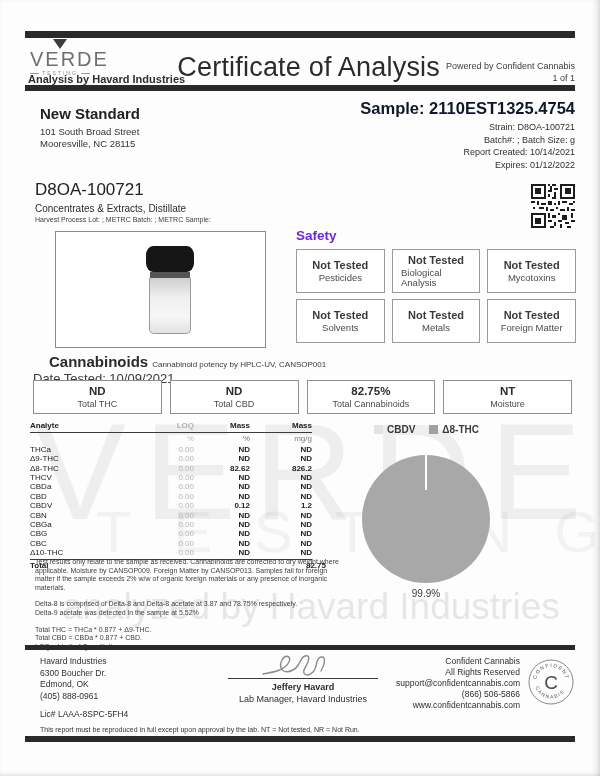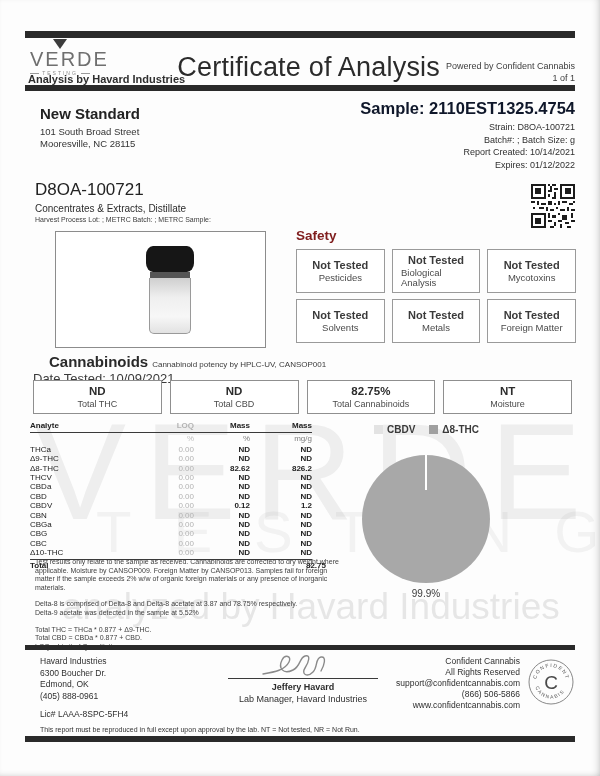--- a/index.html
+++ b/index.html
@@ -39,21 +39,21 @@
 
   
   .photo-box { border:1px solid #8c8c8c; background:#fff; }
   .vial { position:absolute; left:88px; top:14px; width:52px; }
   .vial-cap { width:48px; height:26px; background:#161616; border-radius:7px/9px; margin:0 auto; }
   .vial-neck { width:40px; height:6px; background:#555; margin:0 auto; }
   .vial-body { width:42px; height:56px; margin:0 auto; border:1px solid #9a9a9a; border-top:none;
                background:linear-gradient(180deg,#cfcfcf 0%, #efefef 35%, #f7f7f7 70%, #e2e2e2 100%); border-radius:0 0 5px 5px; }
 
   
-  .section-title { font-size:13.5px; font-weight:600; color:#7f1d1d; }
+  .section-title { font-size:13.5px; font-weight:600; color:#6d28d9; }
   .safety-grid { display:grid; grid-template-columns:repeat(3,1fr); gap:6px 7px; }
   .safety-cell { border:1px solid #9a9a9a; background:#fff; height:44px; display:flex; flex-direction:column; justify-content:center; align-items:center; padding:1px; }
   .safety-status { font-size:11px; font-weight:700; color:#3a3a3a; line-height:12px; }
   .safety-label { font-size:9.5px; color:#4a4a4a; line-height:10.5px; margin-top:2px; }
 
   
   .cann-title { font-size:15px; font-weight:600; color:#2a2a2a;margin-left:16px; }
   .cann-sub { font-size:8px; font-weight:400; color:#3a3a3a; margin-left:4px; }
   .cann-date { font-size:13px; color:#3a3a3a; }
   .summary-row { display:flex; gap:8px; }

